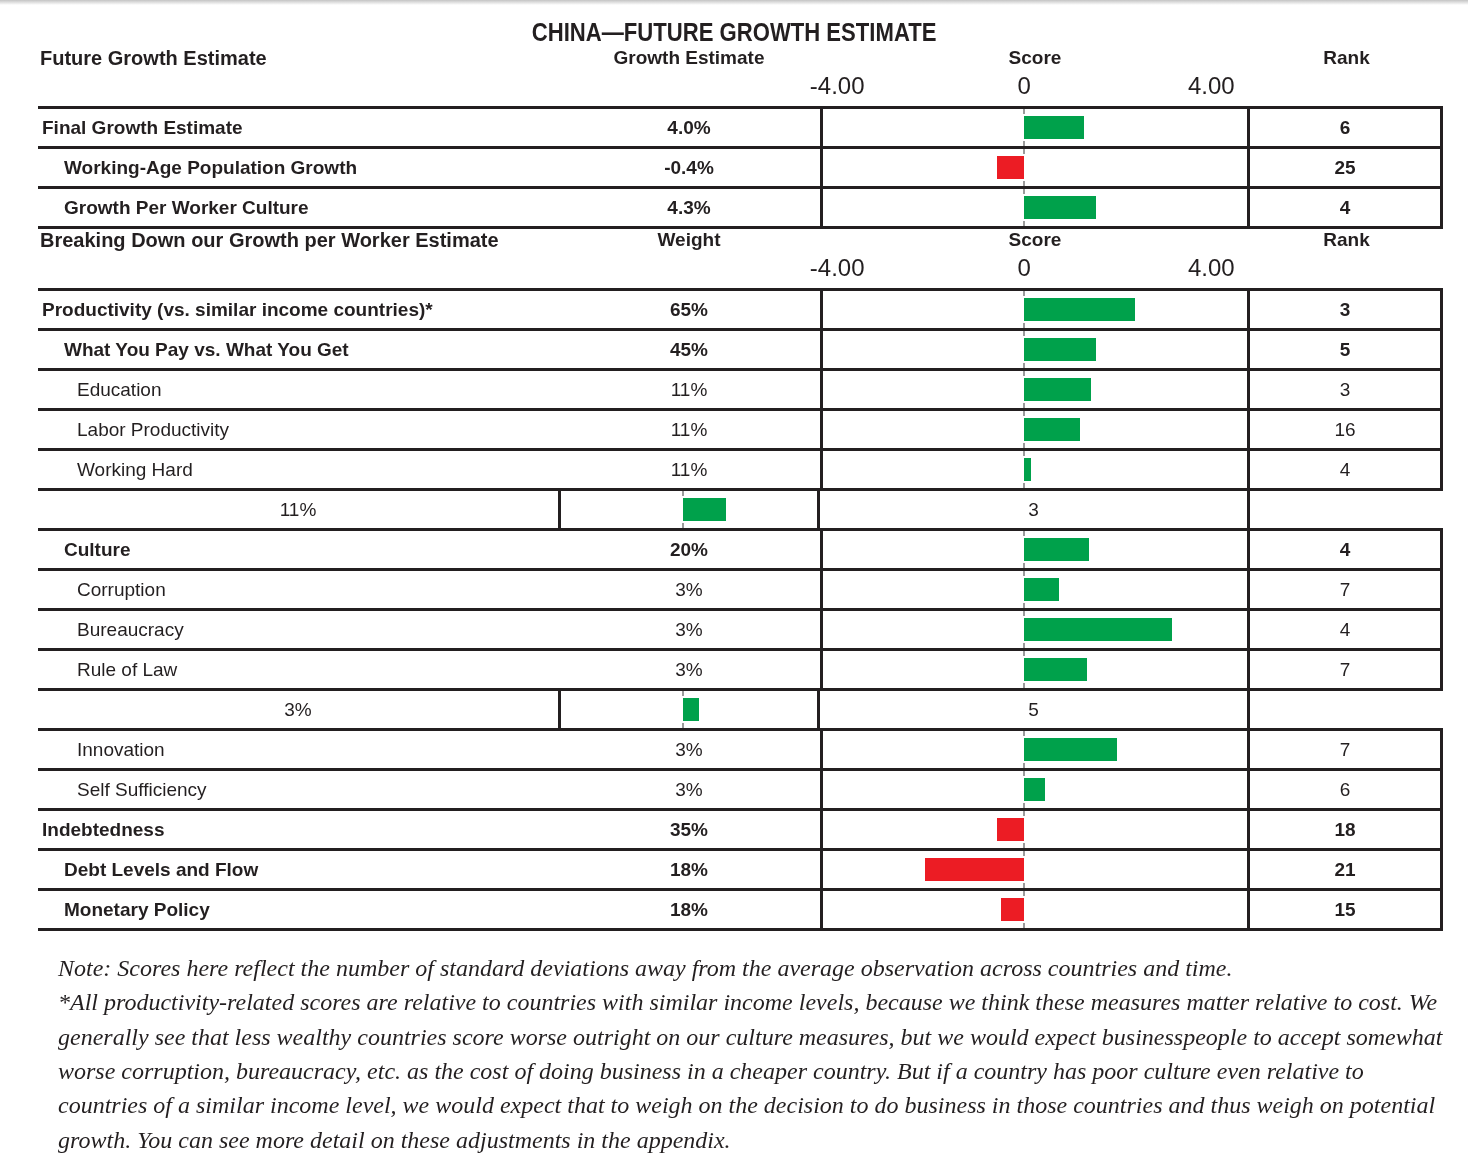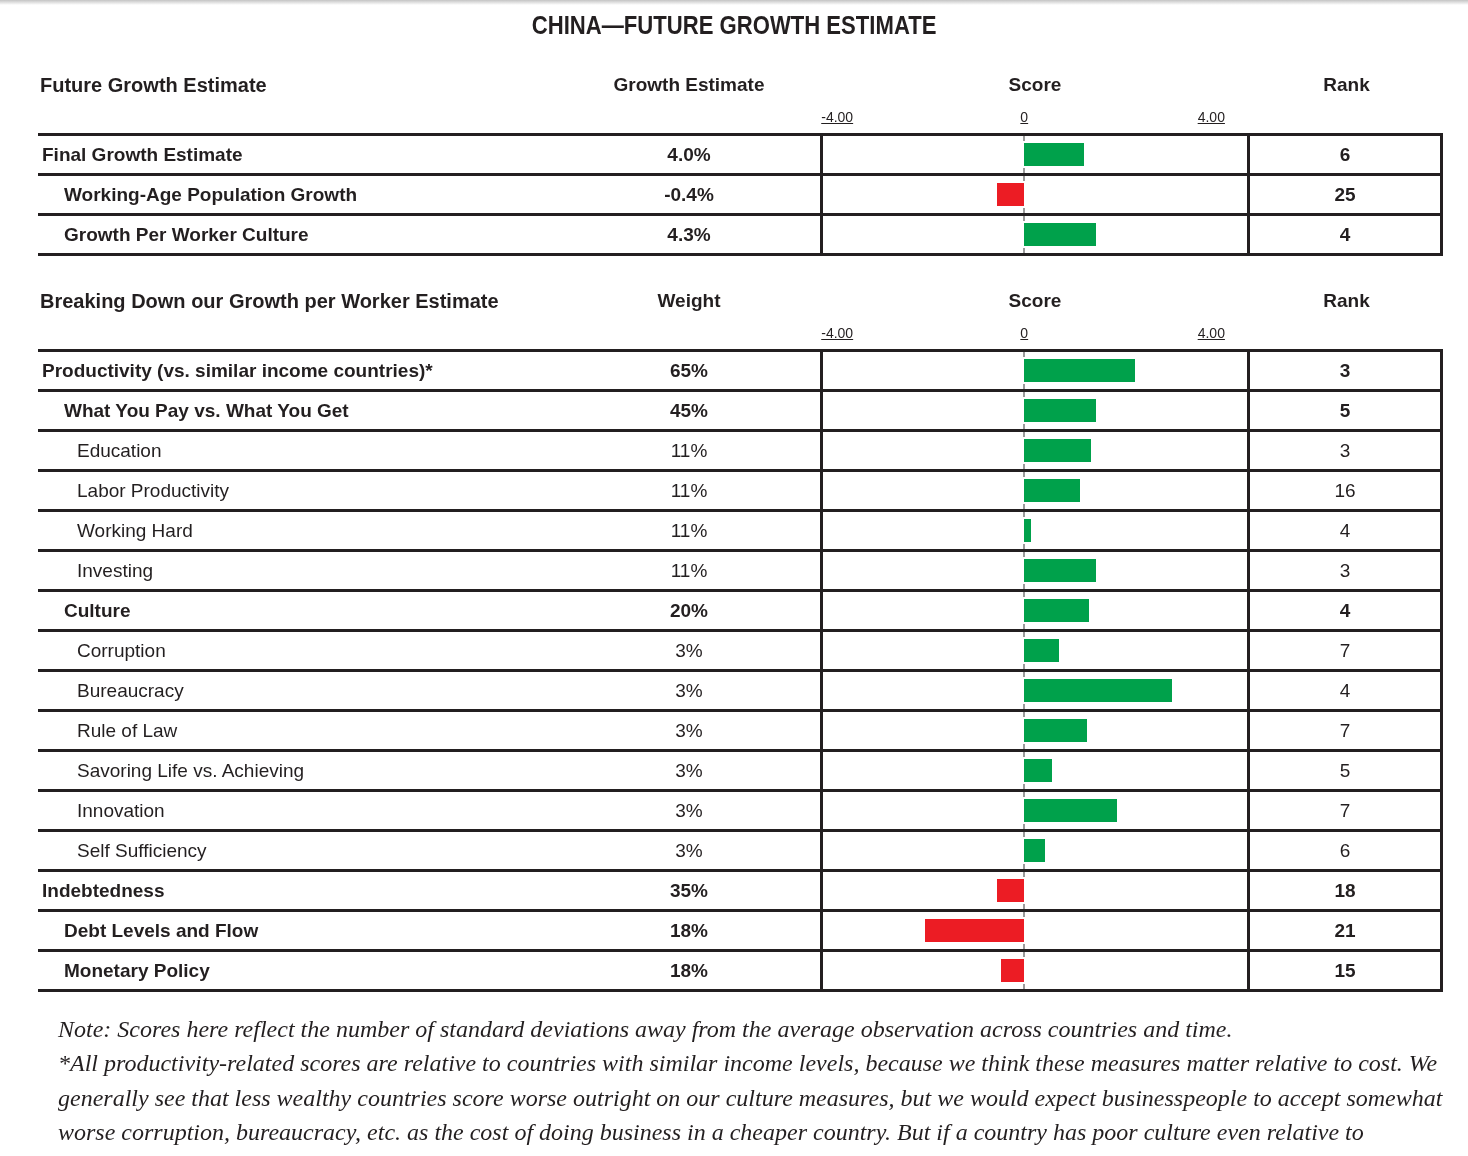--- a/index.html
+++ b/index.html
@@ -8,39 +8,39 @@
     width:1468px; height:1156px;
     font-family:"Liberation Sans", sans-serif;
     color:#231F20;
     overflow:hidden;
     position:relative;
   }
   .top-edge { height:5px; background:linear-gradient(#c4c4c4,#ffffff); }
 
   .title {
     text-align:center;
-    margin-top:5px;
+    margin-top:12px;
     font-size:26px;
     font-weight:bold;
     letter-spacing:0px;
     height:30px;
   }
   .title span { display:inline-block; transform:scaleX(0.85); transform-origin:center; white-space:nowrap; }
 
   .content { margin-left:38px; width:1405px; }
 
   
   .hdr-grid, .row { display:grid; grid-template-columns:520px 262px 430px 193px; }
 
-  .section-header { margin-top:34px; }
+  .section-header { }
   .hdr-label { font-size:20px; font-weight:bold; padding-left:2px; }
   .hdr-center { font-size:19px; font-weight:bold; text-align:center; }
   .axis-row { height:24px; position:relative; }
   .axis-cell { position:relative; grid-column:3; }
-  .axis-tick { position:absolute; top:12px; font-size:14px; transform:translateX(-50%); white-space:nowrap;text-decoration:underline; }
+  .axis-tick { position:absolute; top:2px; font-size:24px; transform:translateX(-50%); white-space:nowrap; }
   .t-min  { left:4%; }
   .t-zero { left:47.5%; }
   .t-max  { left:91%; }
 
   .table { border-top:3px solid #231F20; margin-top:12px; }
   .row { height:40px; border-bottom:3px solid #231F20; font-size:19px; }
   .row.bold { font-weight:bold; }
   .cell { display:flex; align-items:center; }
   .c-label.indent-0 { padding-left:4px; }
   .c-label.indent-1 { padding-left:26px; }
@@ -204,23 +204,20 @@
     </div>
     <div class="cell c-value">11%</div>
     <div class="cell c-score">
       <div class="zero-tick zt-top"></div>
       <div class="zero-tick zt-bottom"></div>
       <div class="bar" style="width: 1.63125%; left: 47.5%; background: rgb(0, 161, 75);"></div>
     </div>
     <div class="cell c-rank">4</div>
   </div>
         <div class="row">
-    <div class="cell c-label indent-2">
-      <span class="label-text">Investing</span>
-    </div>
     <div class="cell c-value">11%</div>
     <div class="cell c-score">
       <div class="zero-tick zt-top"></div>
       <div class="zero-tick zt-bottom"></div>
       <div class="bar" style="width: 16.8562%; left: 47.5%; background: rgb(0, 161, 75);"></div>
     </div>
     <div class="cell c-rank">3</div>
   </div>
         <div class="row bold">
     <div class="cell c-label indent-1">
@@ -264,23 +261,20 @@
     </div>
     <div class="cell c-value">3%</div>
     <div class="cell c-score">
       <div class="zero-tick zt-top"></div>
       <div class="zero-tick zt-bottom"></div>
       <div class="bar" style="width: 14.6813%; left: 47.5%; background: rgb(0, 161, 75);"></div>
     </div>
     <div class="cell c-rank">7</div>
   </div>
         <div class="row">
-    <div class="cell c-label indent-2">
-      <span class="label-text">Savoring Life vs. Achieving</span>
-    </div>
     <div class="cell c-value">3%</div>
     <div class="cell c-score">
       <div class="zero-tick zt-top"></div>
       <div class="zero-tick zt-bottom"></div>
       <div class="bar" style="width: 6.525%; left: 47.5%; background: rgb(0, 161, 75);"></div>
     </div>
     <div class="cell c-rank">5</div>
   </div>
         <div class="row">
     <div class="cell c-label indent-2">

